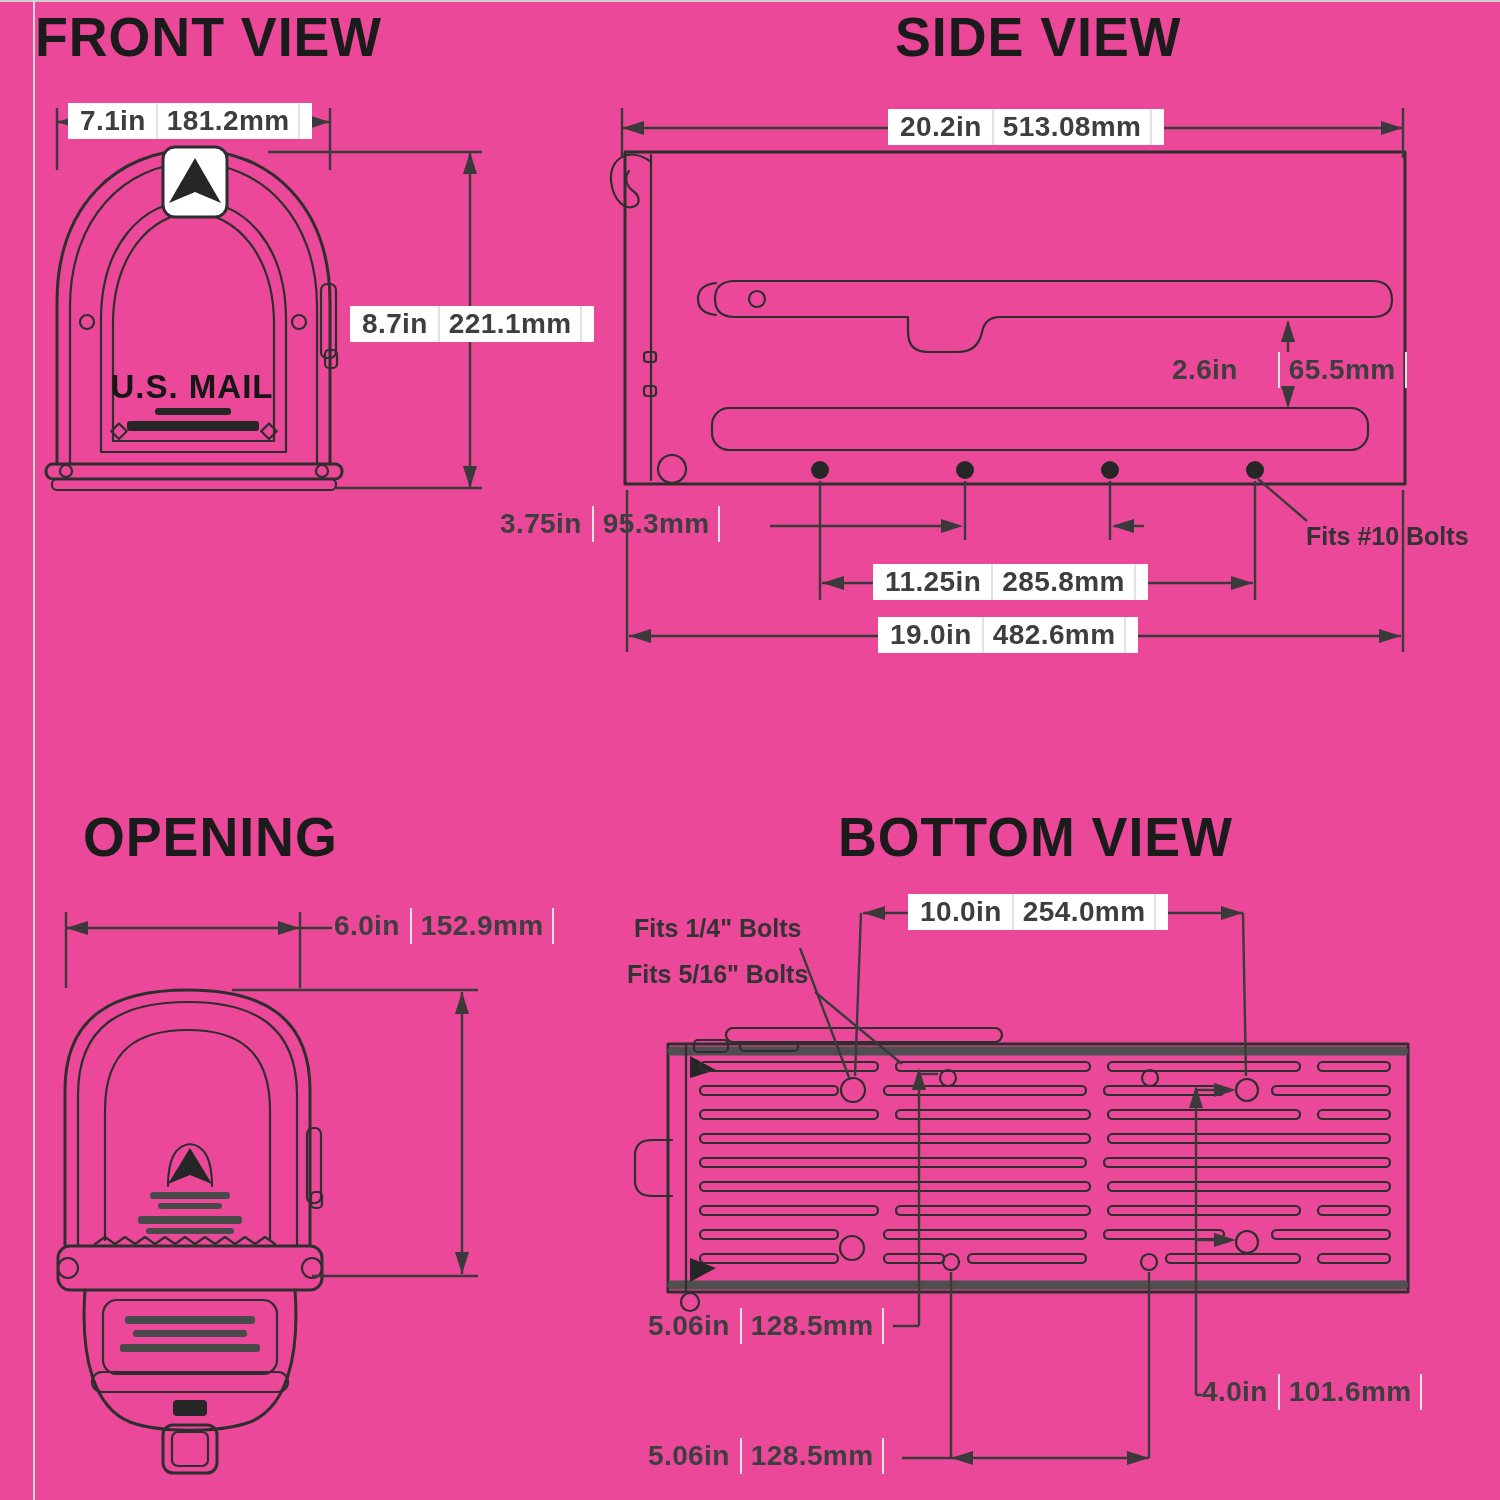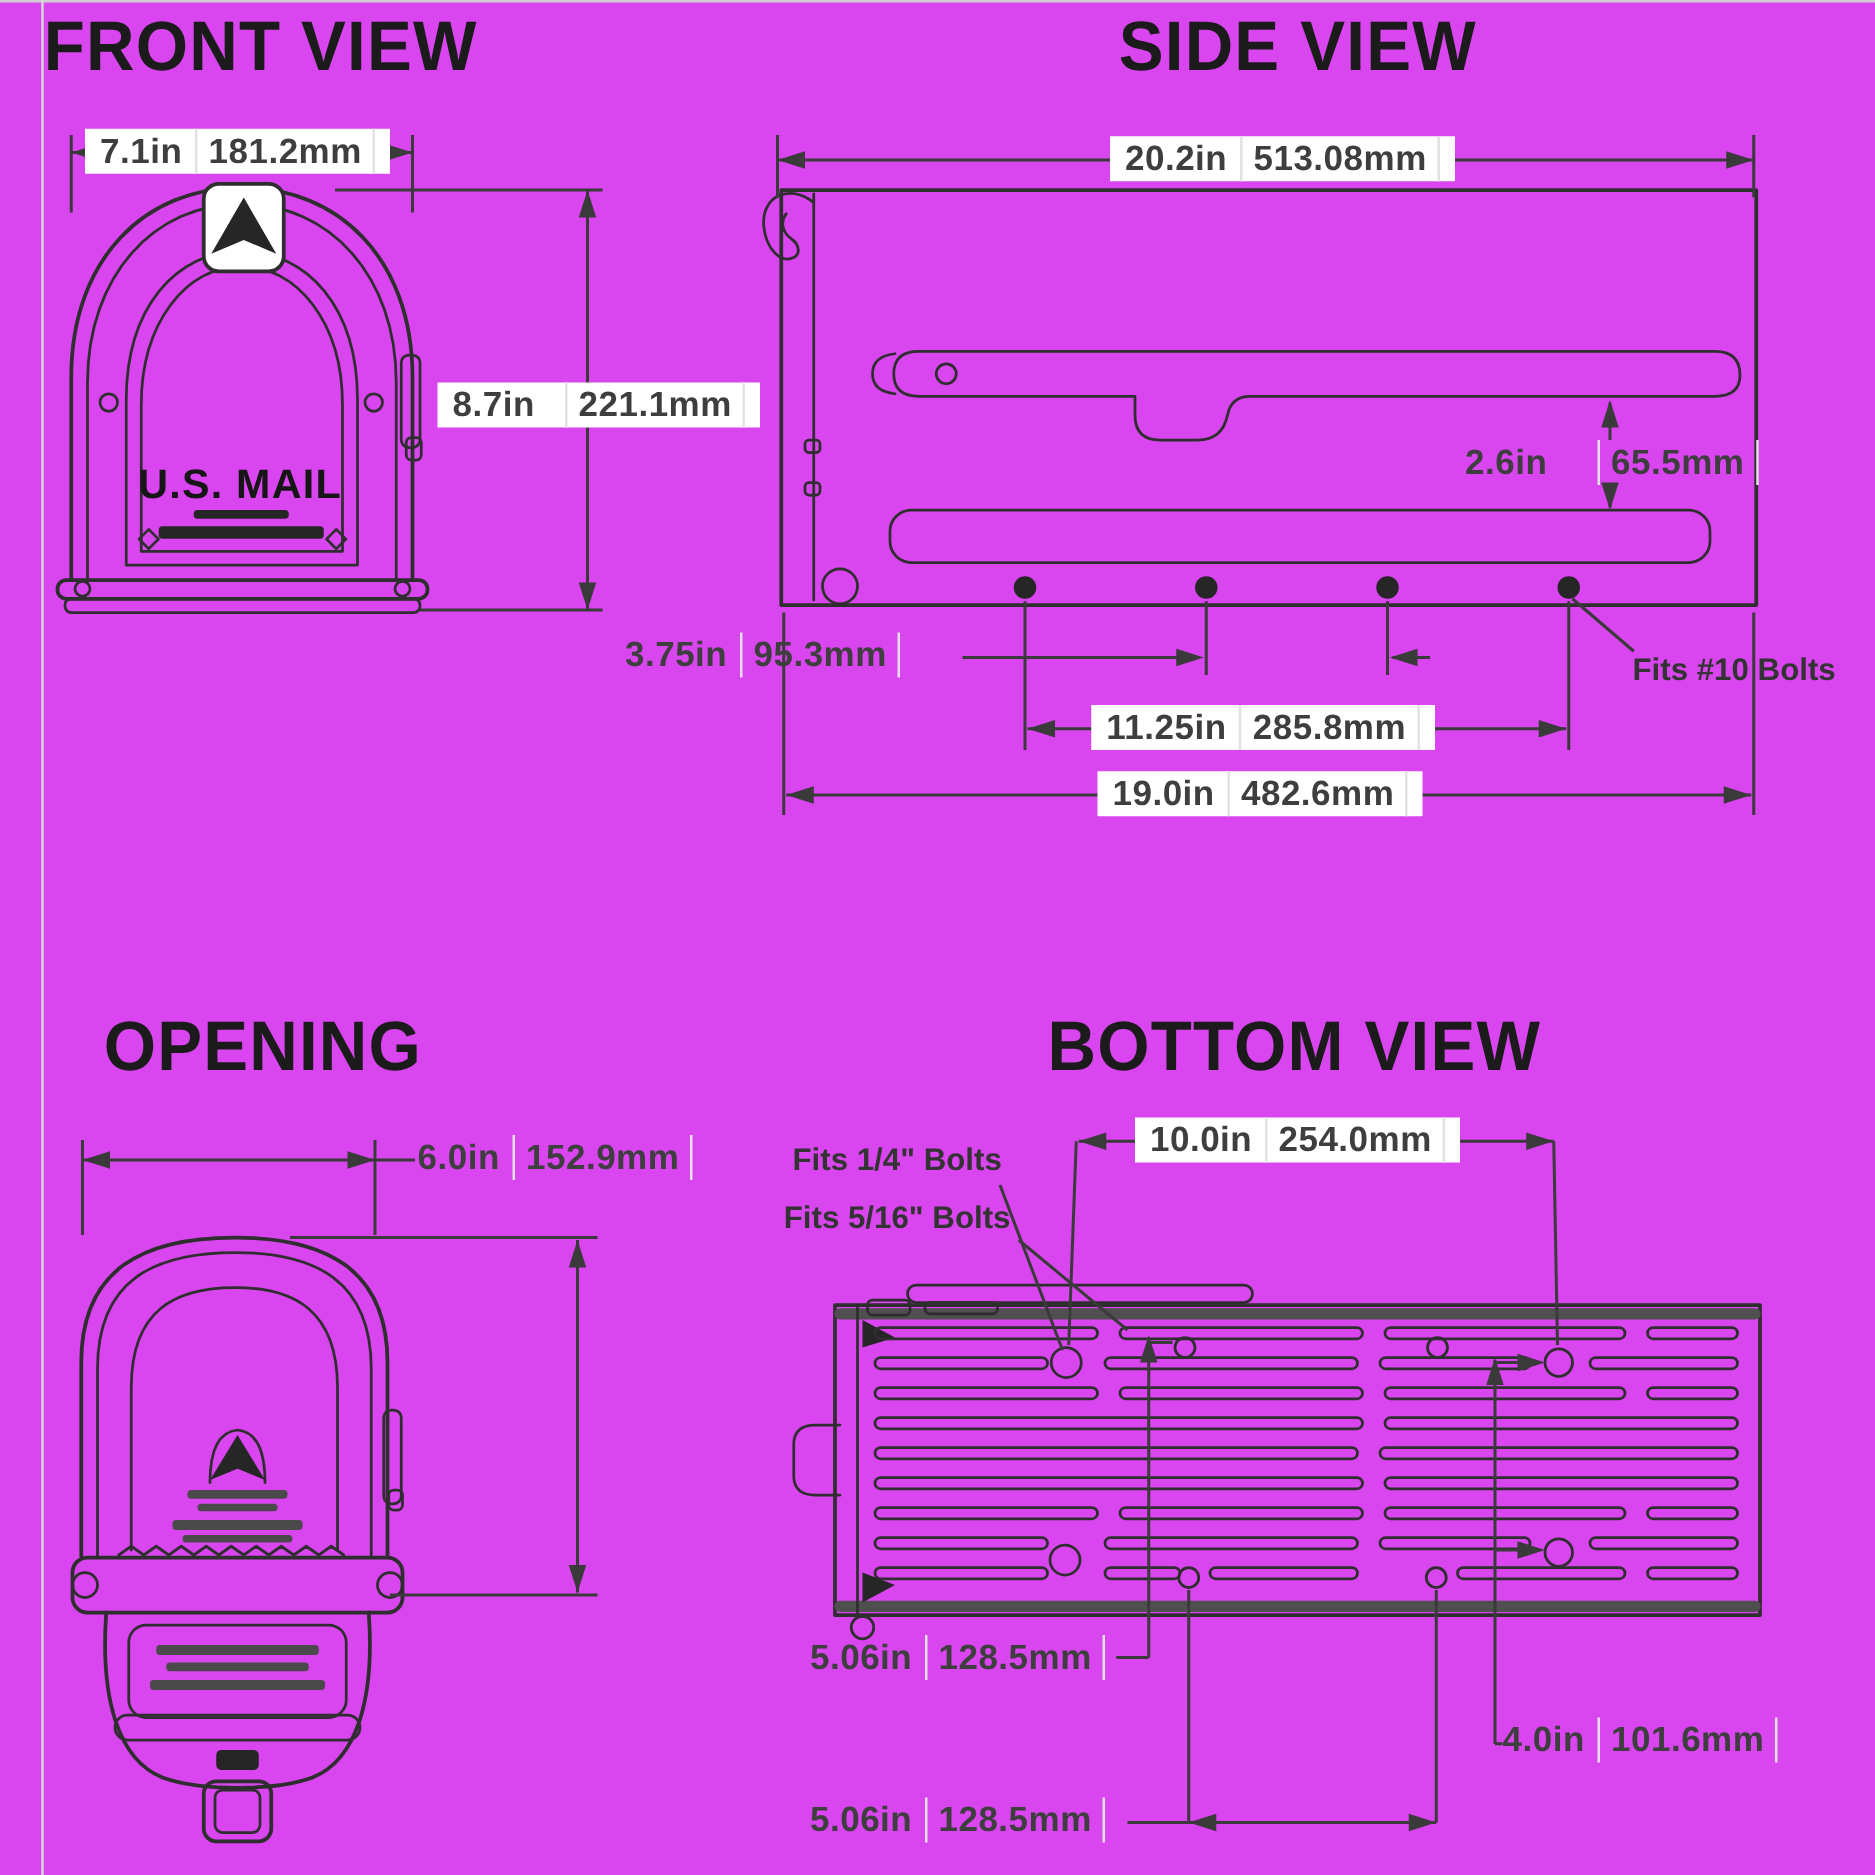--- a/index.html
+++ b/index.html
@@ -1,16 +1,16 @@
 <!DOCTYPE html>
 <html><head>
 <meta charset="utf-8">
 <style>
   html,body{margin:0;padding:0;background:#fff;}
-  #sheet{position:relative;width:1500px;height:1500px;background:#d946ef;overflow:hidden;
+  #sheet{position:relative;width:1500px;height:1500px;background:#ec4899;overflow:hidden;
          font-family:"Liberation Sans",sans-serif;}
   .edge-top{position:absolute;left:0;top:0;width:1500px;height:2px;background:#cfcfcf;}
   .edge-left{position:absolute;left:33px;top:0;width:2px;height:1500px;background:#d6d6d6;}
   .vtitle{position:absolute;margin:0;font-weight:bold;font-size:56px;letter-spacing:1px;
           color:#1b1b1b;white-space:nowrap;transform:scaleX(.96);transform-origin:left top;}
   .dim{position:absolute;font-weight:bold;font-size:28px;color:#3e3e3e;white-space:nowrap;
        letter-spacing:.4px;display:flex;align-items:center;}
   .dim .dmm{border-left:2px solid #e2e2e2;border-right:2px solid #e2e2e2;
             padding:2px 9px;margin-left:10px;}
   .dim.bg{background:#fff;padding:0 12px;}
@@ -243,21 +243,21 @@
 
   <h1 class="vtitle" style="left:35px;top:4px;">FRONT VIEW</h1>
   <h1 class="vtitle" style="left:895px;top:4px;">SIDE VIEW</h1>
   <h1 class="vtitle" style="left:83px;top:804px;">OPENING</h1>
   <h1 class="vtitle" style="left:838px;top:804px;">BOTTOM VIEW</h1>
 
   <div class="dim bg" style="left:68px;top:103px;">
     <span>7.1in</span>
     <span class="dmm">181.2mm</span>
   </div>
-  <div class="dim bg" style="left:350px;top:306px;gap:14px;">
+  <div class="dim bg" style="left:350px;top:306px;">
     <span>8.7in</span>
     <span class="dmm">221.1mm</span>
   </div>
   <div class="usmail">U.S. MAIL</div>
 
   <div class="dim bg" style="left:888px;top:109px;">
     <span>20.2in</span>
     <span class="dmm">513.08mm</span>
   </div>
   <div class="dim" style="left:1172px;top:352px;gap:30px;">

